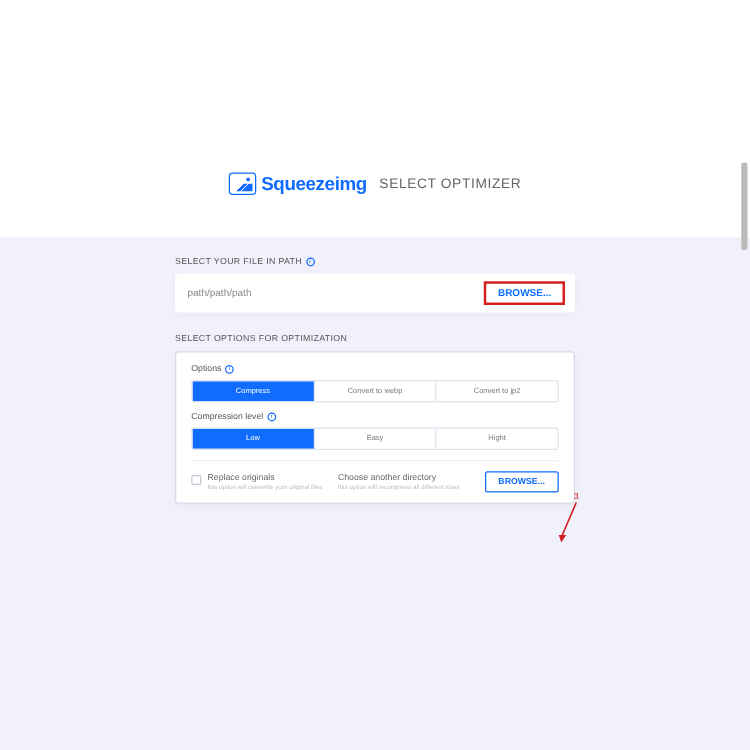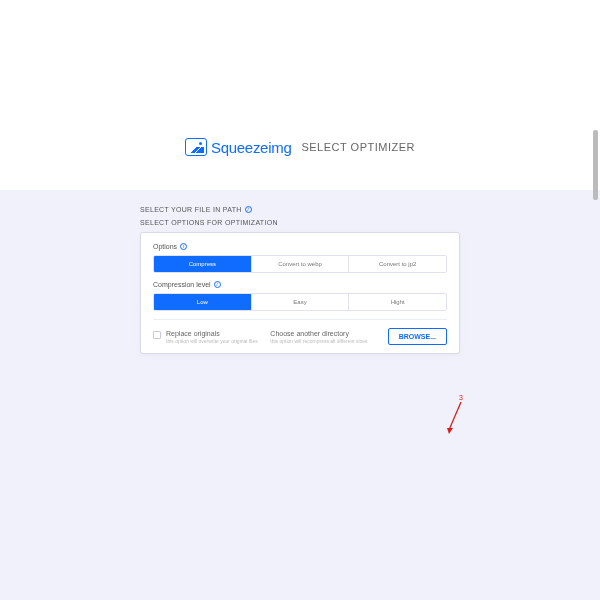--- a/index.html
+++ b/index.html
@@ -58,21 +58,21 @@
     position: absolute;
     top: 3px;
     right: 4px;
     width: 3px;
     height: 3px;
     border-radius: 50%;
     background: #0f6cff;
   }
   .logo-text {
     font-size: 15px;
-    font-weight: 400;
+    font-weight: 700;
     color: #0f6cff;
     letter-spacing: -0.3px;
   }
   .logo-sub {
     font-size: 11px;
     color: #666;
     margin-left: 6px;
     letter-spacing: 0.5px;
   }
   .panel {
@@ -242,20 +242,24 @@
 </div>
 
 <div class="panel">
   <div class="inner">
 
     <div class="section-label">
       <span>SELECT YOUR FILE IN PATH</span>
       <span class="info-icon">i</span>
     </div>
 
+    <div class="path-row">
+      <span class="path-text">path/path/path</span>
+      <span class="browse-top browse-highlight">BROWSE...</span>
+    </div>
 
     <div class="section-label">SELECT OPTIONS FOR OPTIMIZATION</div>
 
     <div class="options-card">
 
       <div class="opt-label">
         <span>Options</span>
         <span class="info-icon">i</span>
       </div>
       <div class="seg">

